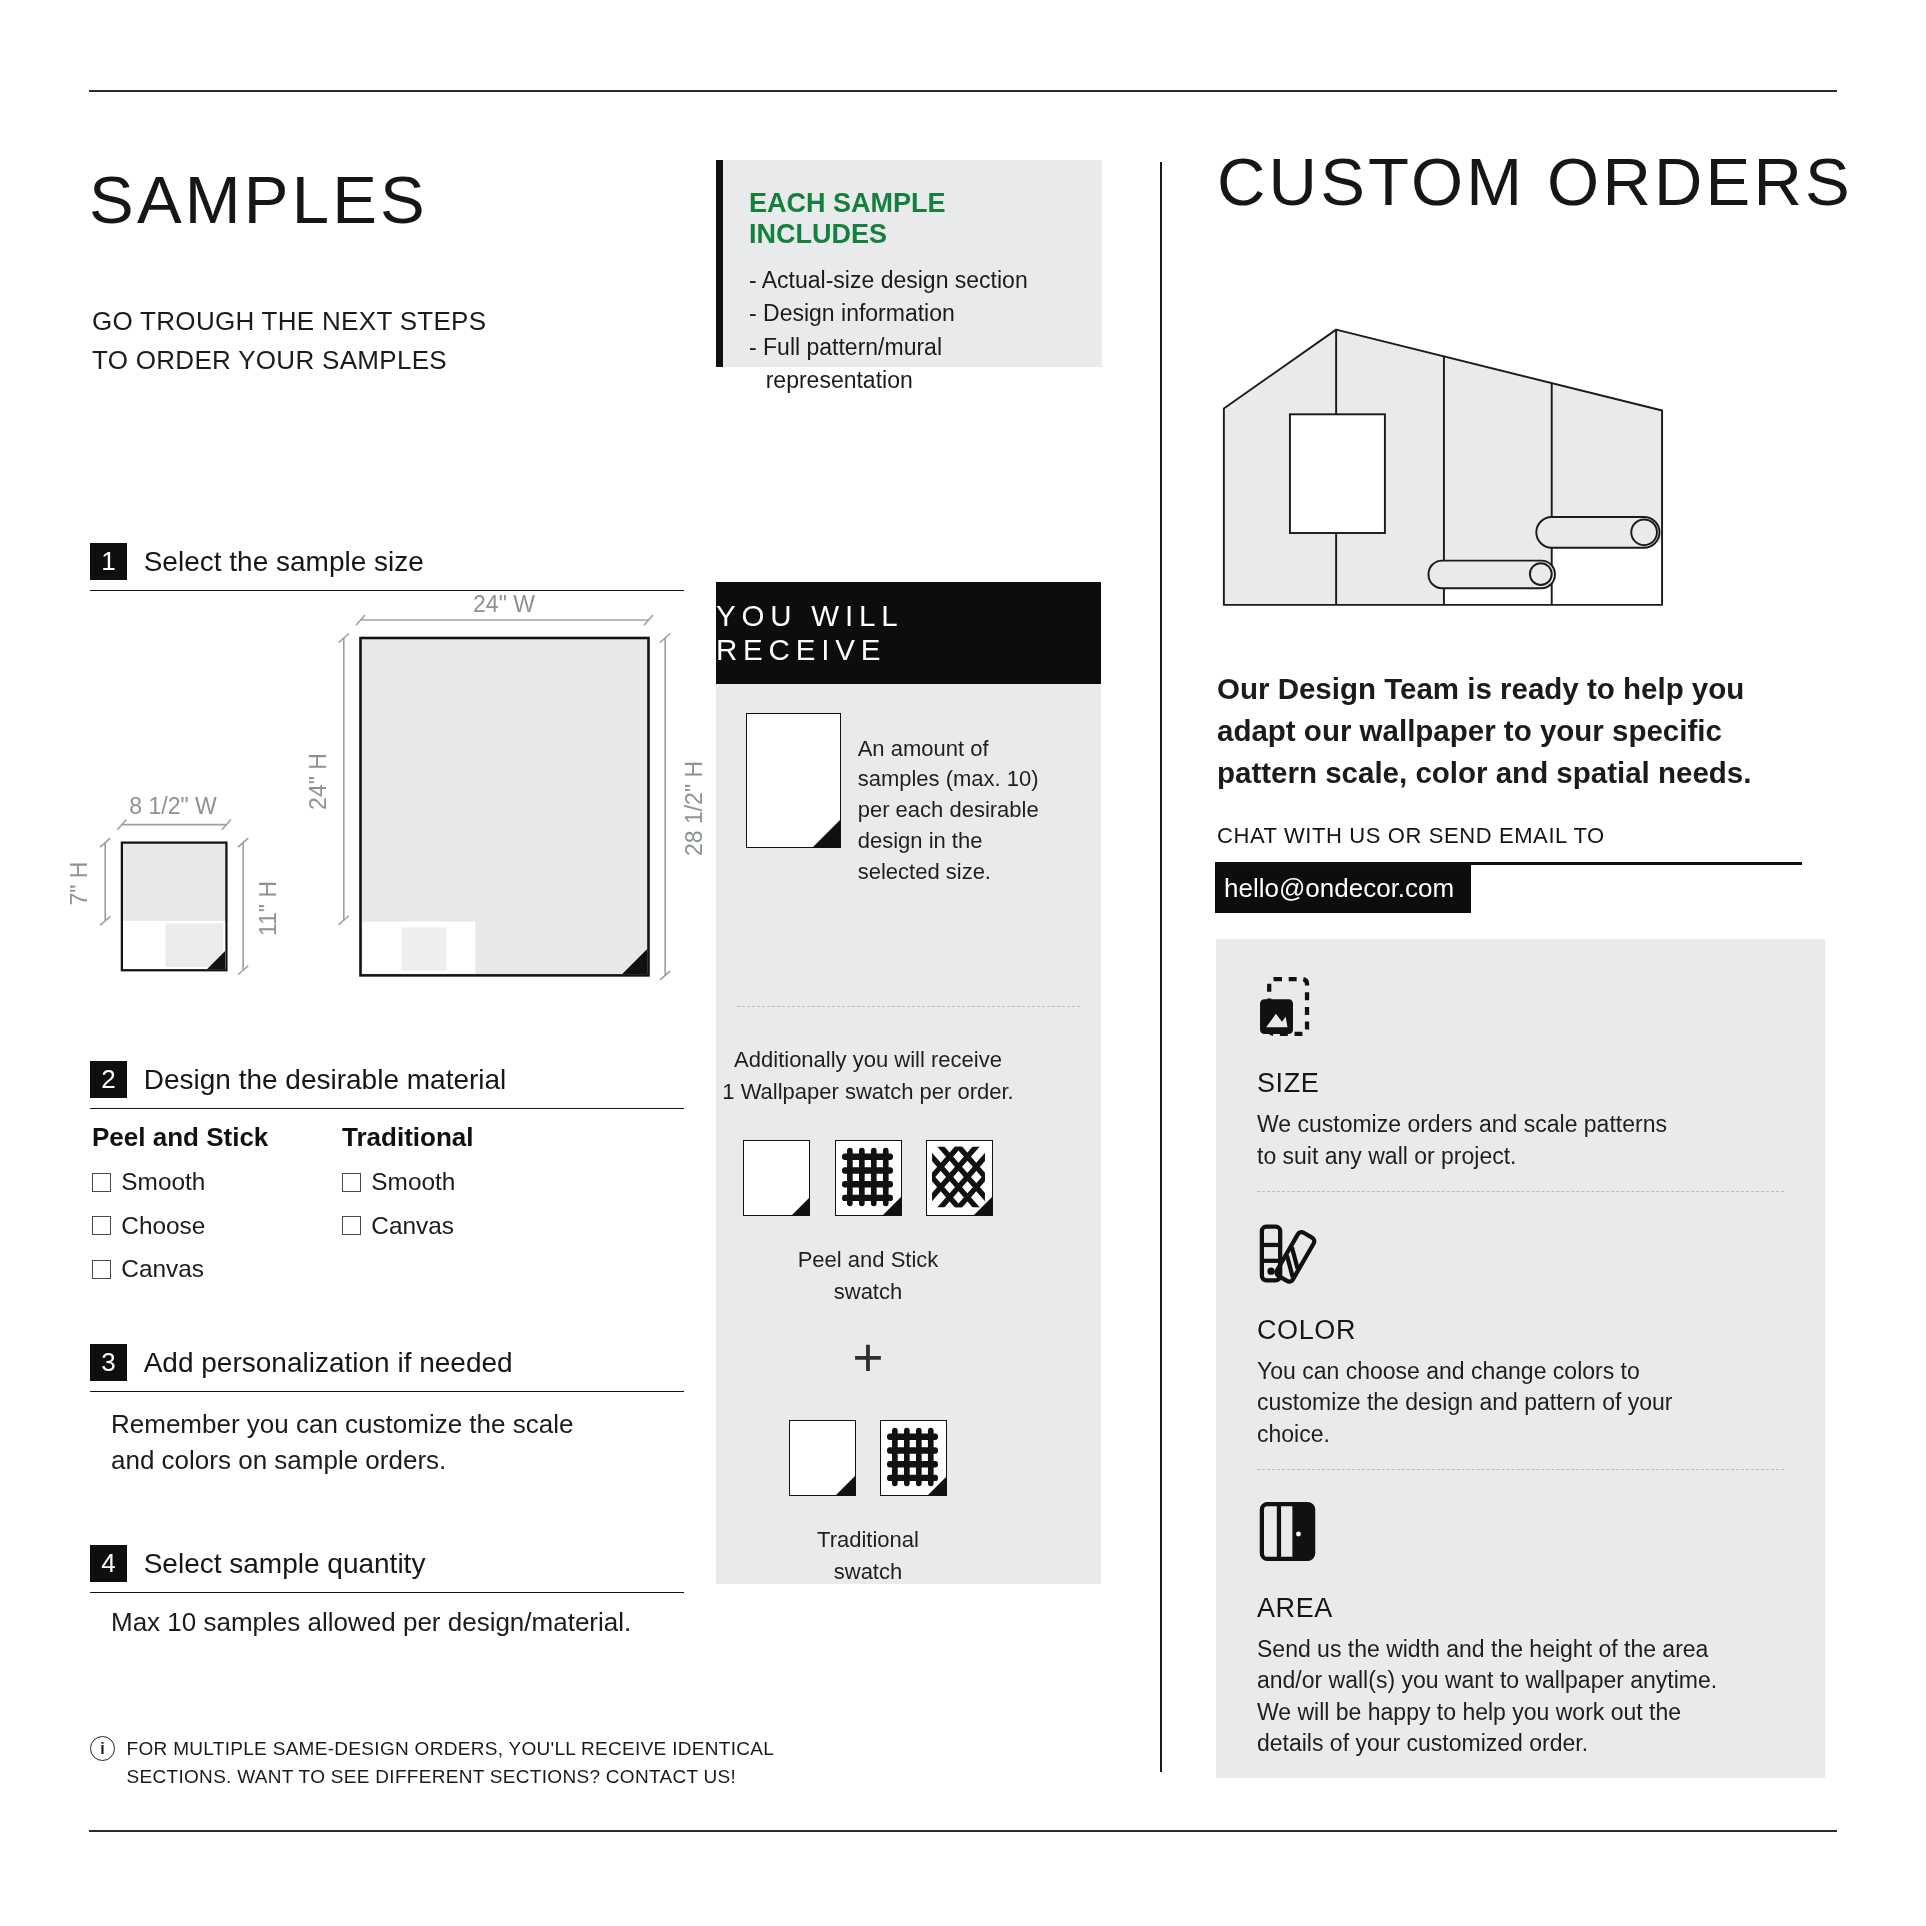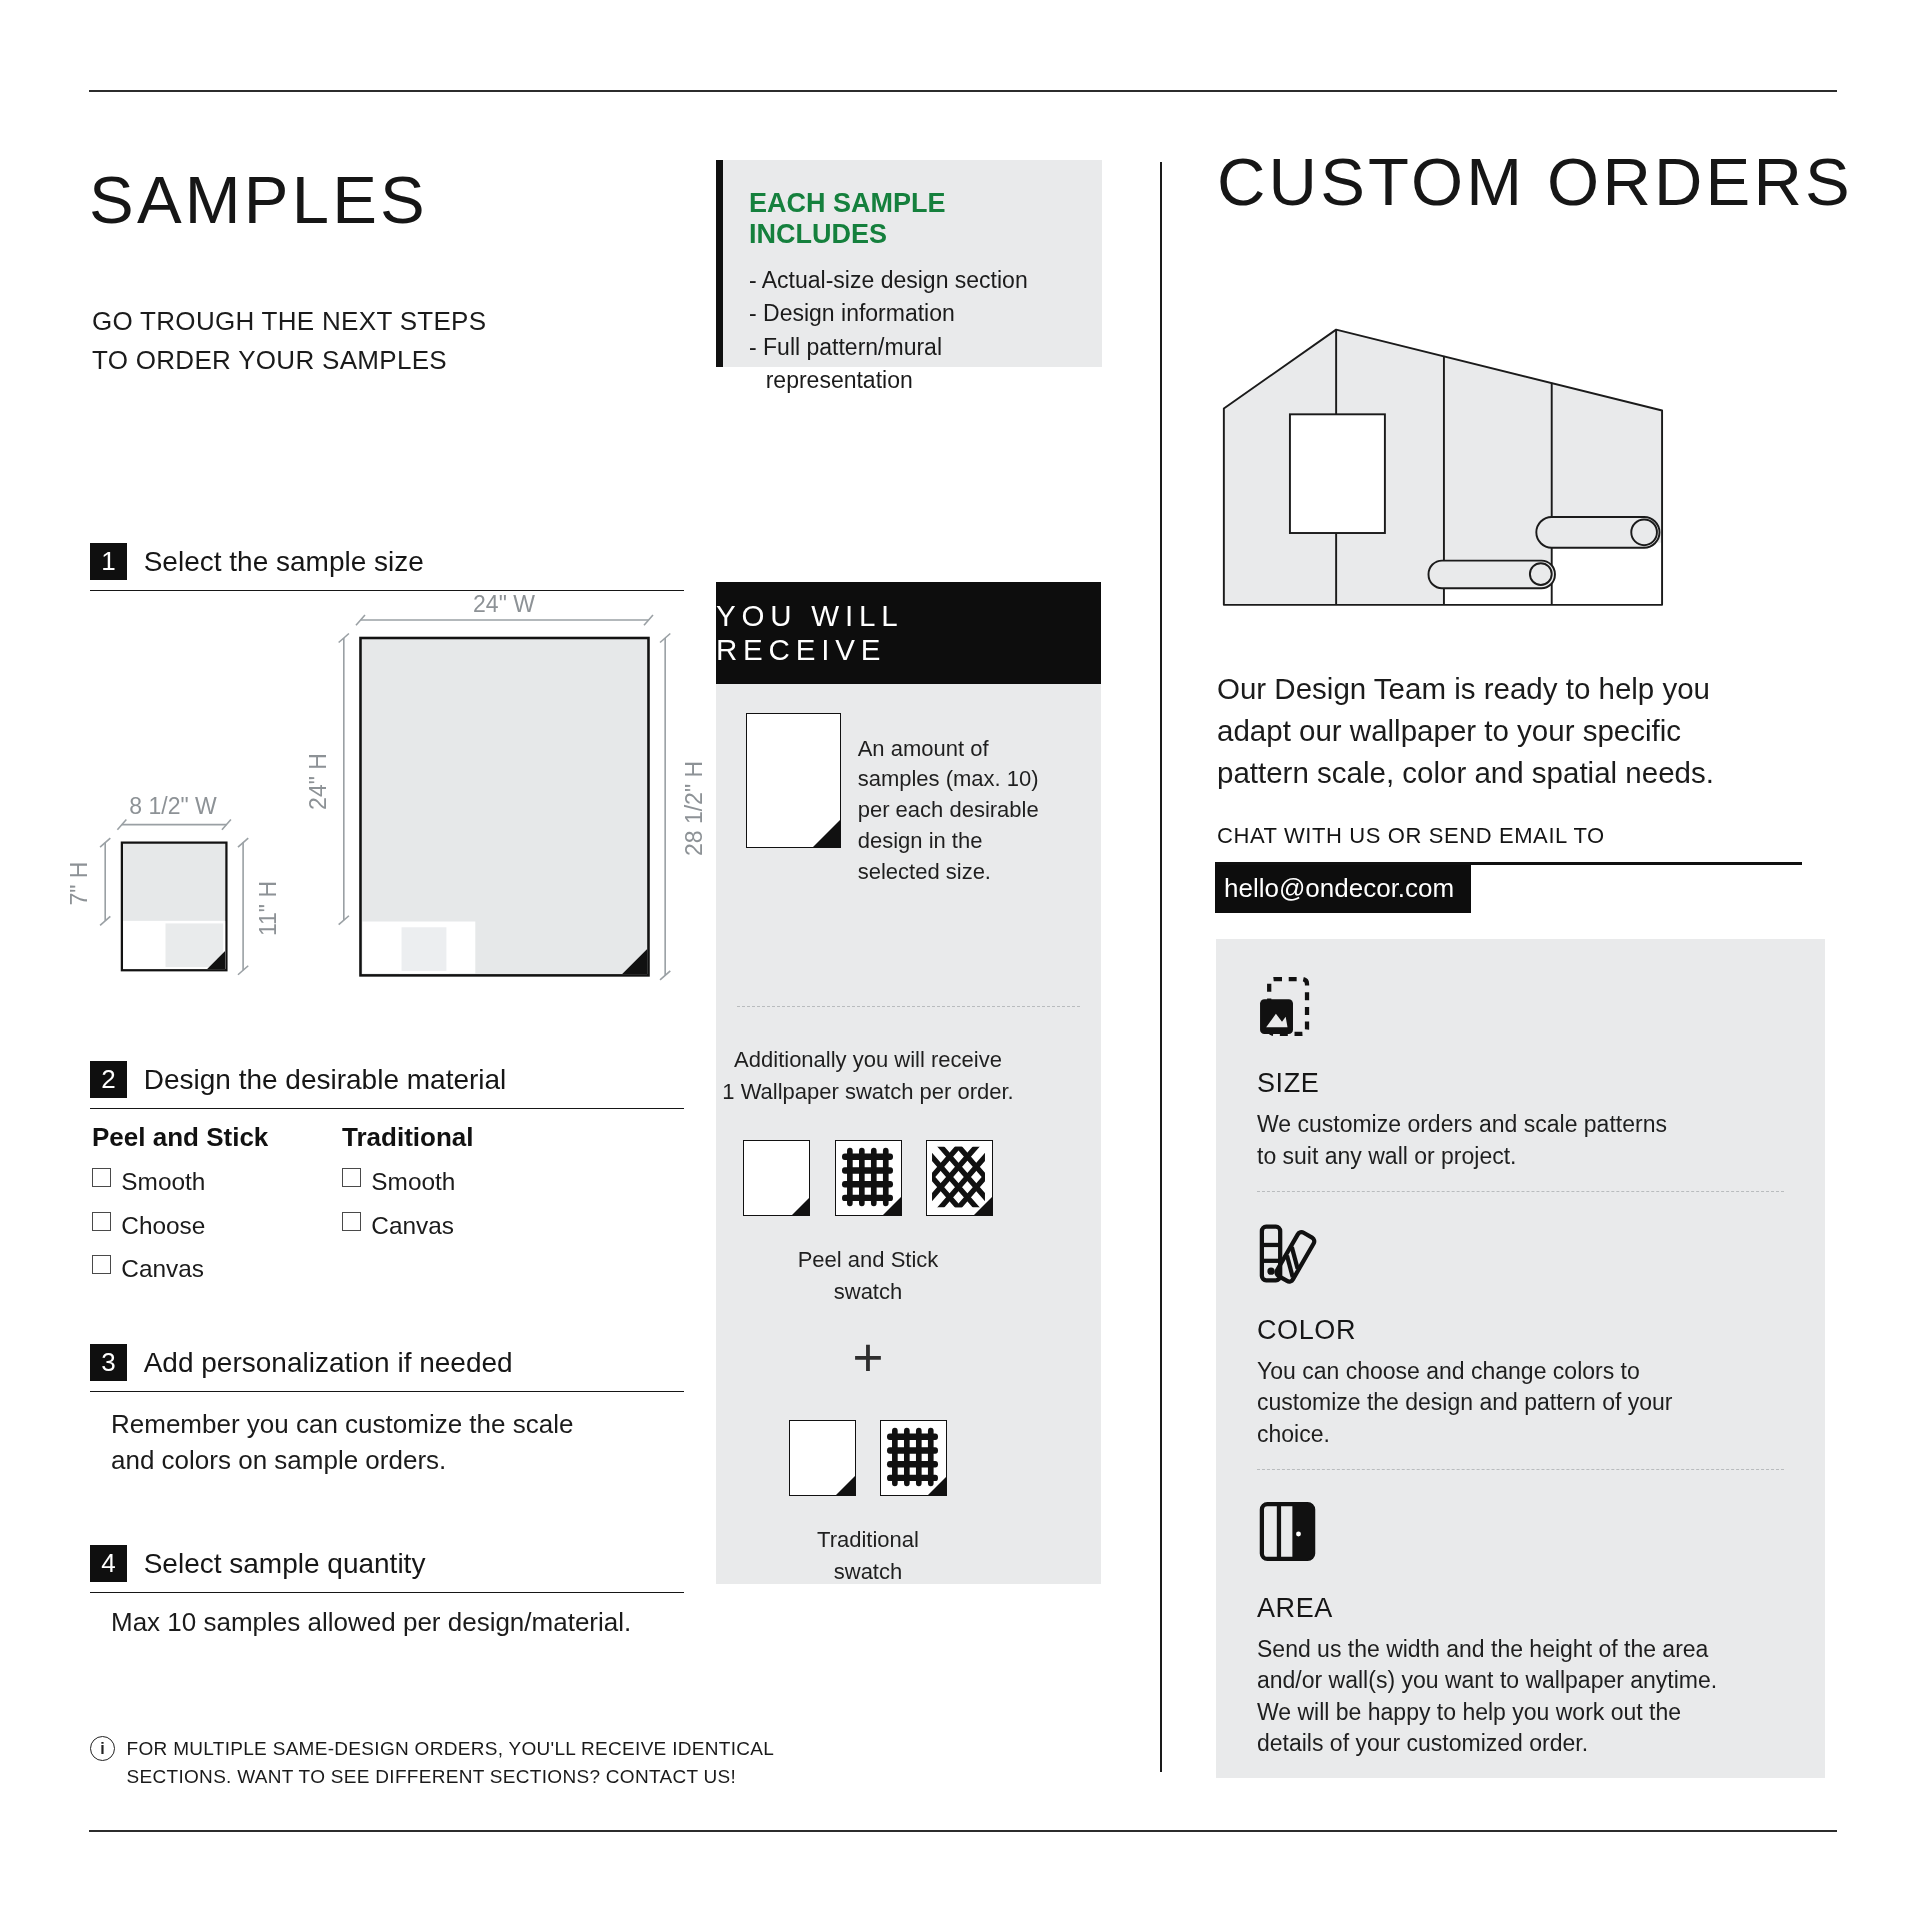--- a/index.html
+++ b/index.html
@@ -17,21 +17,21 @@
   .includes-item{font-size:23px;line-height:1.45;color:#1b1b1b;padding-left:16.7px;text-indent:-16.7px;}
   
   .step-header{position:absolute;left:90px;width:594px;border-bottom:1.9px solid #161616;
                padding-bottom:10.3px;display:flex;align-items:center;gap:16.7px;}
   .step-num{width:37px;height:37px;background:#0f0f0f;color:#fff;font-size:26px;
             display:flex;align-items:center;justify-content:center;flex:0 0 auto;}
   .step-title{font-size:28px;color:#161616;}
   .step-body{font-size:26px;line-height:1.4;color:#1b1b1b;margin-left:19px;}
   
   .mat-title{font-size:26px;font-weight:700;color:#111;}
-  .opt-row{display:flex;align-items:flex-start;gap:10.3px;margin-top:15.4px;}
+  .opt-row{display:flex;align-items:center;gap:10.3px;margin-top:15.4px;}
   .checkbox{width:19px;height:19px;border:1.9px solid #4a4a4a;background:#fff;box-sizing:border-box;}
   .opt-label{font-size:24.4px;color:#1b1b1b;}
   
   .dim-label{position:absolute;font-size:23px;color:#8d9296;width:128px;text-align:center;}
   .rot{transform:rotate(-90deg);}
   
   .banner{left:716px;top:582px;width:385px;height:102px;background:#0d0d0d;color:#fff;
           display:flex;align-items:center;justify-content:center;box-sizing:border-box;
           padding-right:76px;font-size:29.5px;letter-spacing:5.8px;}
   .midpanel{left:716px;top:684px;width:385px;height:900px;background:#e9eaeb;}
@@ -42,21 +42,21 @@
   .row-amount{display:flex;gap:16.7px;margin:29px 0 0 30px;}
   .amount-text{font-size:22px;line-height:1.4;color:#1f1f1f;margin-top:20.5px;}
   .mid-sep{border-top:1.3px dashed #b9bcbe;width:343px;margin-left:21px;margin-top:119px;}
   .mid-center{width:304px;text-align:center;}
   .mid-add{margin-top:37px;font-size:22px;line-height:1.42;color:#1f1f1f;}
   .swatch-row{display:flex;justify-content:center;gap:24.4px;width:304px;}
   .swatch{width:67px;height:76px;}
   .caption{margin-top:28px;font-size:22px;line-height:1.45;color:#1f1f1f;}
   .plus{margin-top:23px;font-size:53px;font-weight:200;line-height:1;color:#2e2e2e;}
   
-  .intro{font-size:29.5px;line-height:1.42;font-weight:400;color:#1b1b1b;}
+  .intro{font-size:29.5px;line-height:1.42;font-weight:700;color:#1b1b1b;}
   .chat{font-size:22px;letter-spacing:0.6px;color:#141414;}
   .chat-underline{background:#101010;height:3.2px;}
   .email-box{background:#0d0d0d;color:#fff;font-size:26px;display:inline-block;padding:7.7px 16.7px 9px 9px;}
   .graybox{left:1216px;top:939px;width:609px;height:839px;background:#e9eaeb;box-sizing:border-box;
            padding:37px 34px 0 41px;}
   .sec-title{font-size:27px;letter-spacing:0.6px;color:#161616;margin-top:31px;}
   .sec-body{font-size:23px;line-height:1.36;color:#1e1e1e;margin-top:10.3px;}
   .sec-sep{border-top:1.3px dashed #b9bcbe;width:527px;margin-top:19px;}
   .sec-icon{display:block;margin-top:31px;}
   .sec-icon.first{margin-top:0;}

